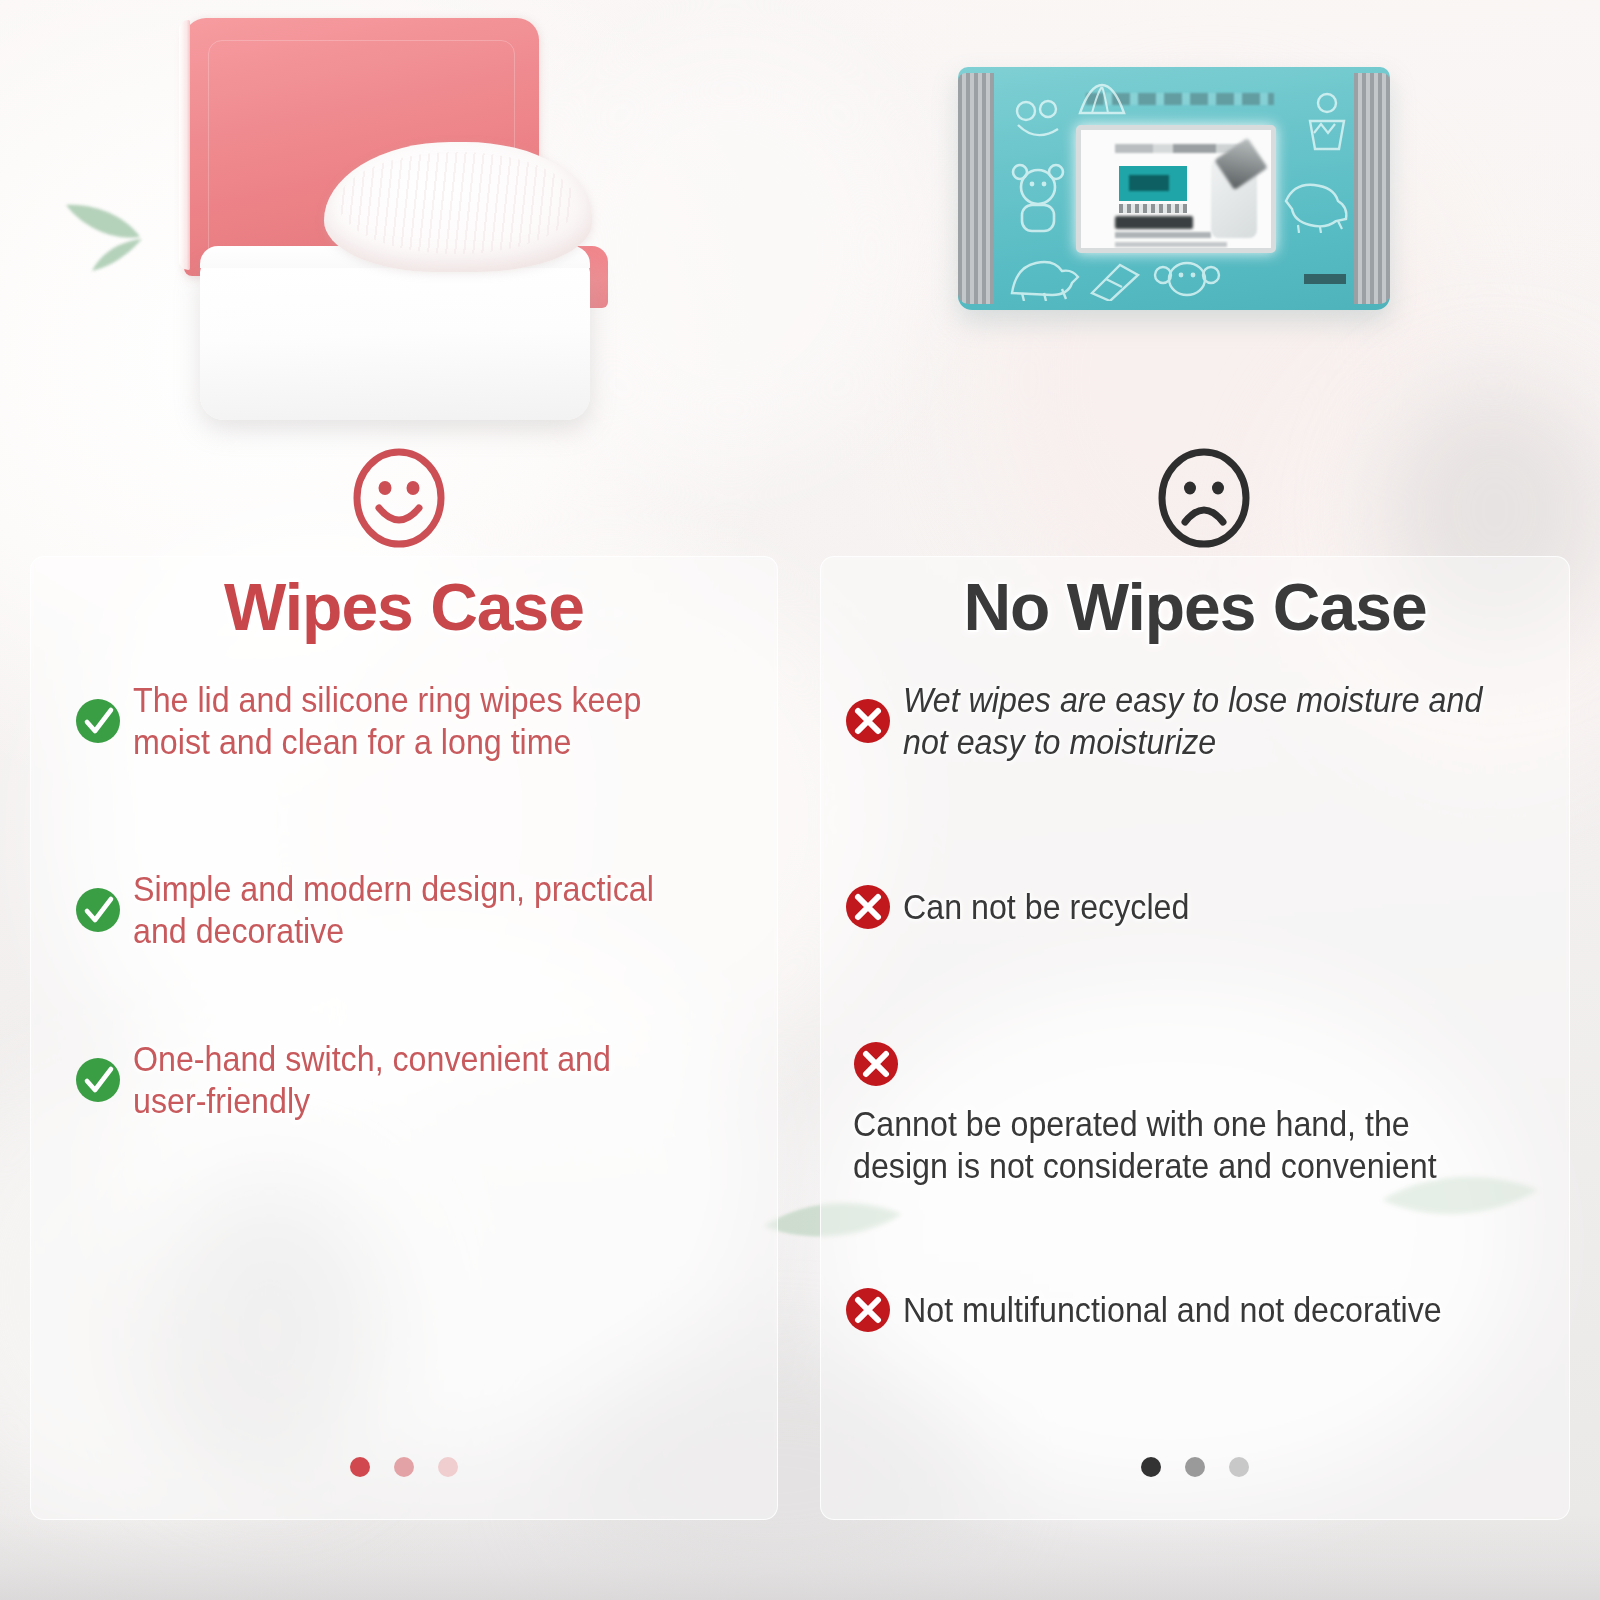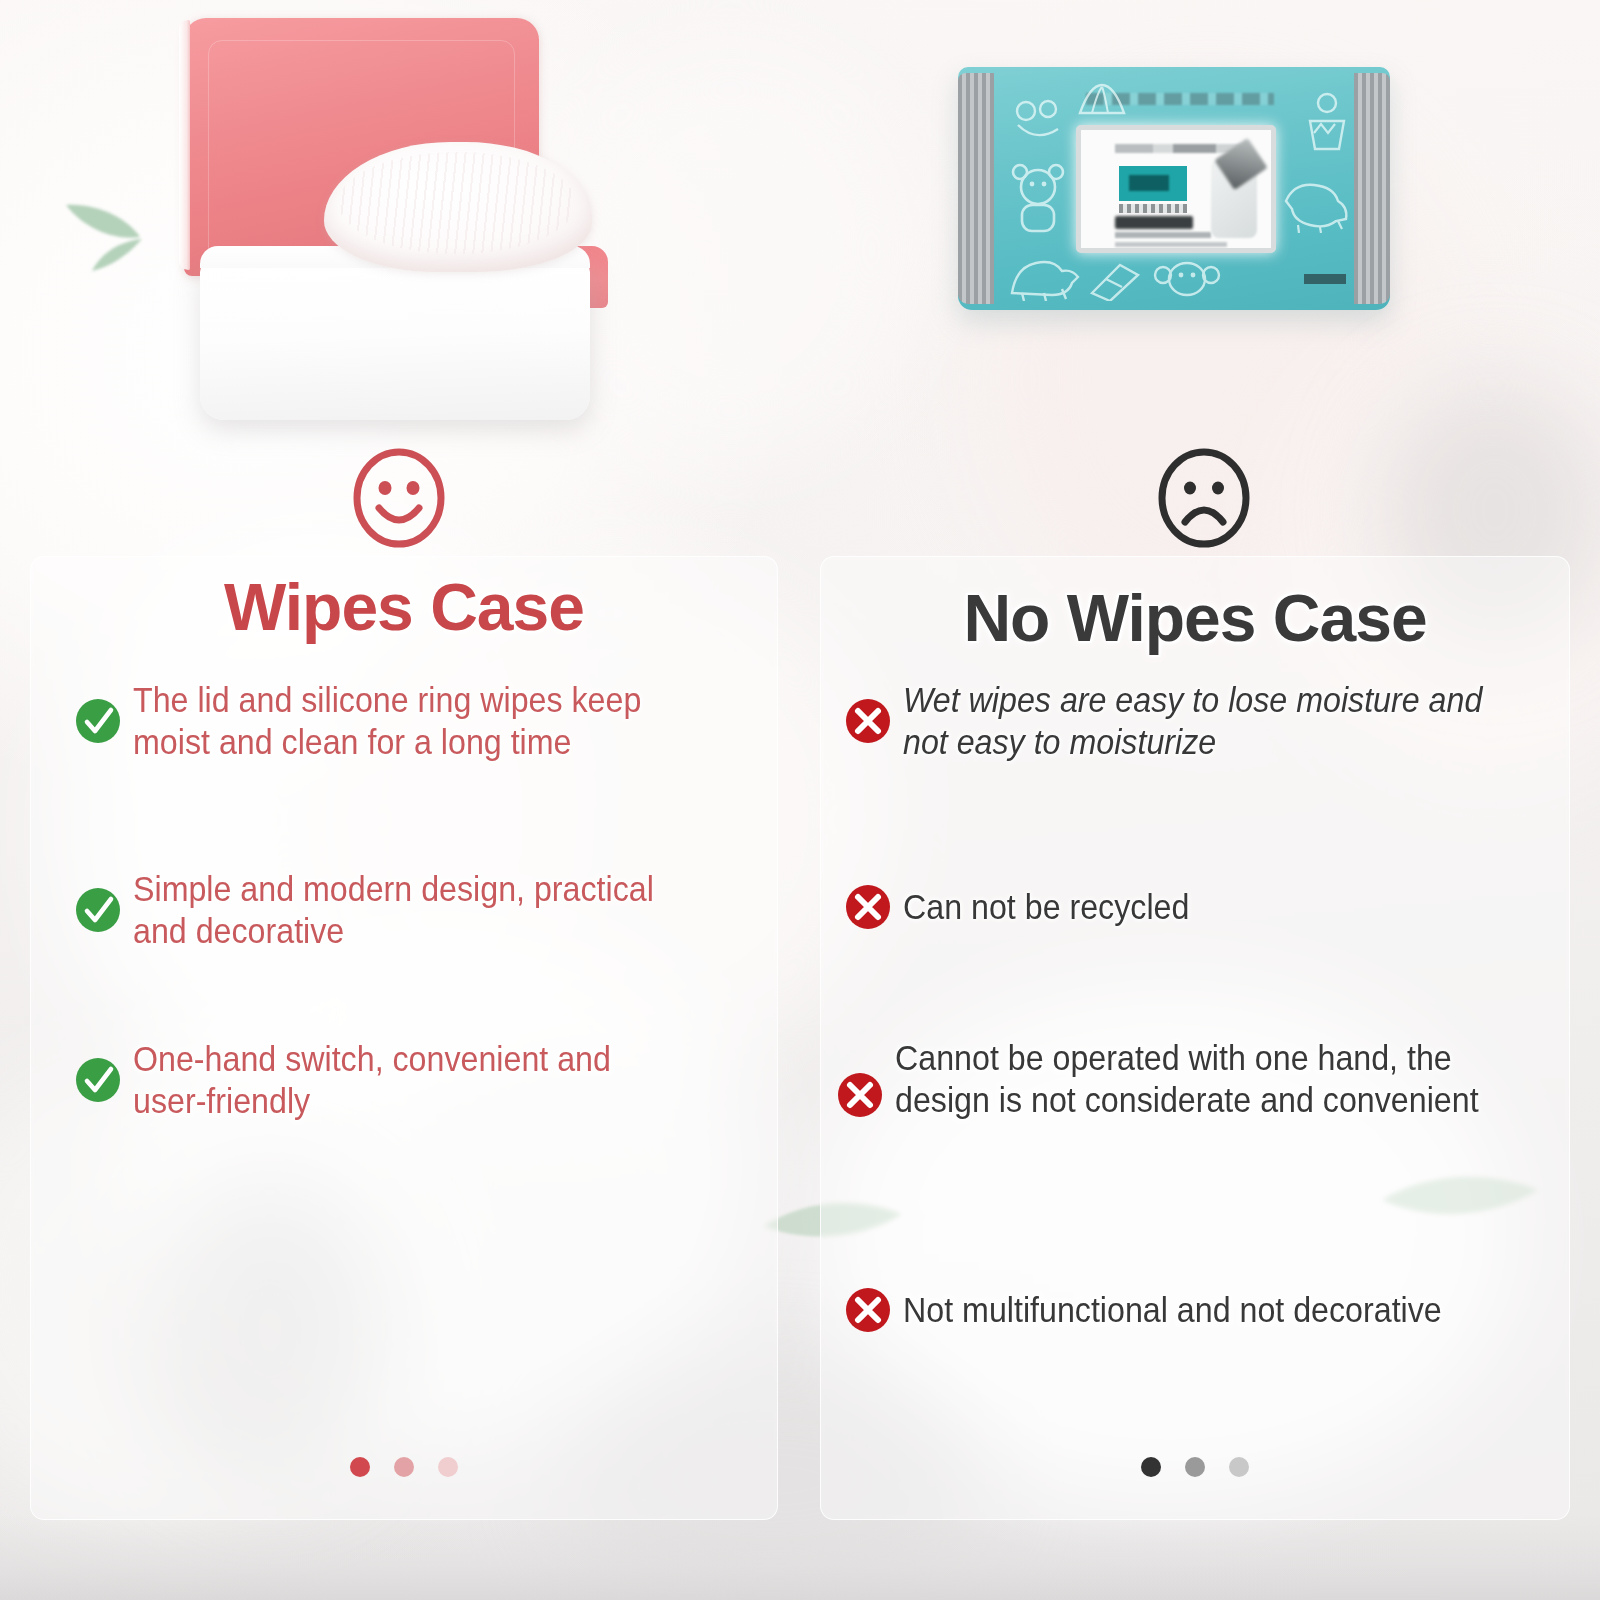--- a/index.html
+++ b/index.html
@@ -147,21 +147,21 @@
     text-align:center;
     font-family:Liberation Sans, sans-serif;
     font-weight:700;
     font-size:66px;
     letter-spacing:-1px;
     text-shadow:
       0 0 7px #ffffff, 0 0 7px #ffffff, 0 0 5px #ffffff,
       2px 2px 0 rgba(255,255,255,.9), -2px -2px 0 rgba(255,255,255,.9);
   }
   .title-left{ color:#c8474b; }
-  .title-right{ color:#3a3a3a;margin-top:11px; }
+  .title-right{ color:#3a3a3a; }
 
   .bullets{ position:absolute; top:122px; left:0; width:100%; height:750px; }
   .bullet{
     position:absolute; display:flex; align-items:center; gap:12px;
   }
   .bullet .icon{ flex:0 0 auto; margin-top:4px; }
   .bullet .txt{
     font-family:"Liberation Sans", sans-serif;
     font-weight:400;
     font-size:35px;
@@ -364,21 +364,21 @@
     <div class="bullet" style="top:201px; left:24px; width:700px;">
       <span class="icon">
         <svg width="46" height="46" viewBox="0 0 46 46">
           <circle cx="23" cy="23" r="22" fill="#c0181d"></circle>
           <path d="M13 13 L33 33 M33 13 L13 33" fill="none" stroke="#ffffff" stroke-width="6" stroke-linecap="round"></path>
         </svg>
       </span>
       <span class="txt">Can not be recycled</span>
     </div>
 
-    <div class="bullet" style="top:358px; left:16px; width:700px; align-items:flex-end;">
+    <div class="bullet" style="top:358px; left:32px; width:700px; align-items:flex-start;flex-direction:column;">
       <span class="icon">
         <svg width="46" height="46" viewBox="0 0 46 46">
           <circle cx="23" cy="23" r="22" fill="#c0181d"></circle>
           <path d="M13 13 L33 33 M33 13 L13 33" fill="none" stroke="#ffffff" stroke-width="6" stroke-linecap="round"></path>
         </svg>
       </span>
       <span class="txt">Cannot be operated with one hand, the design is not considerate and convenient</span>
     </div>
 
     <div class="bullet" style="top:604px; left:24px; width:730px;">

